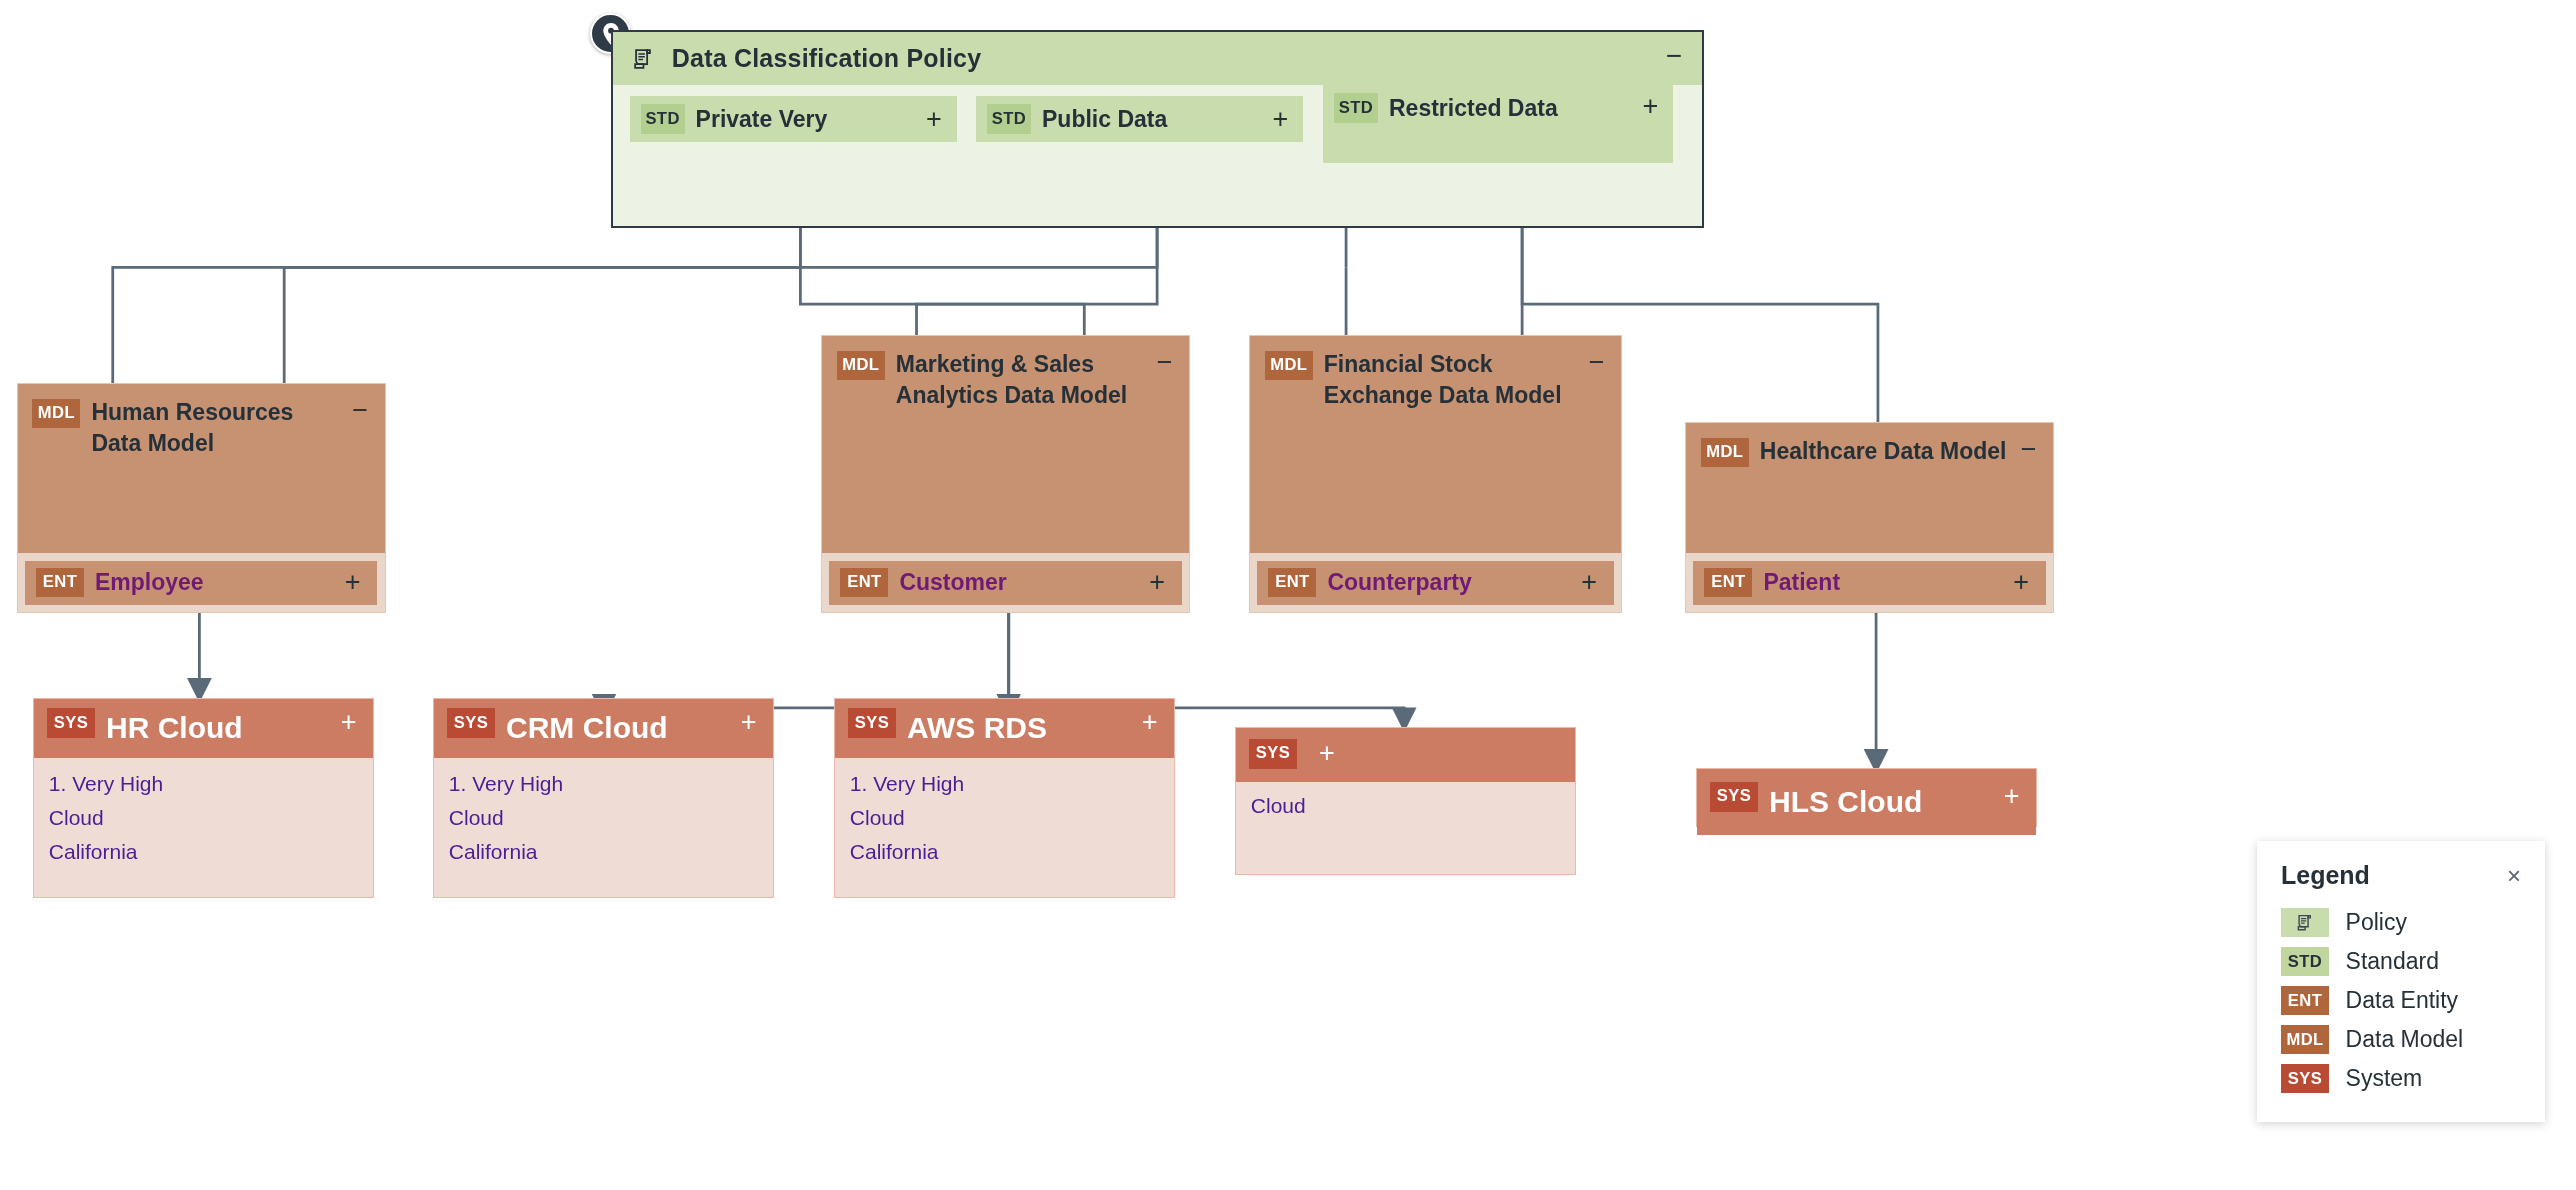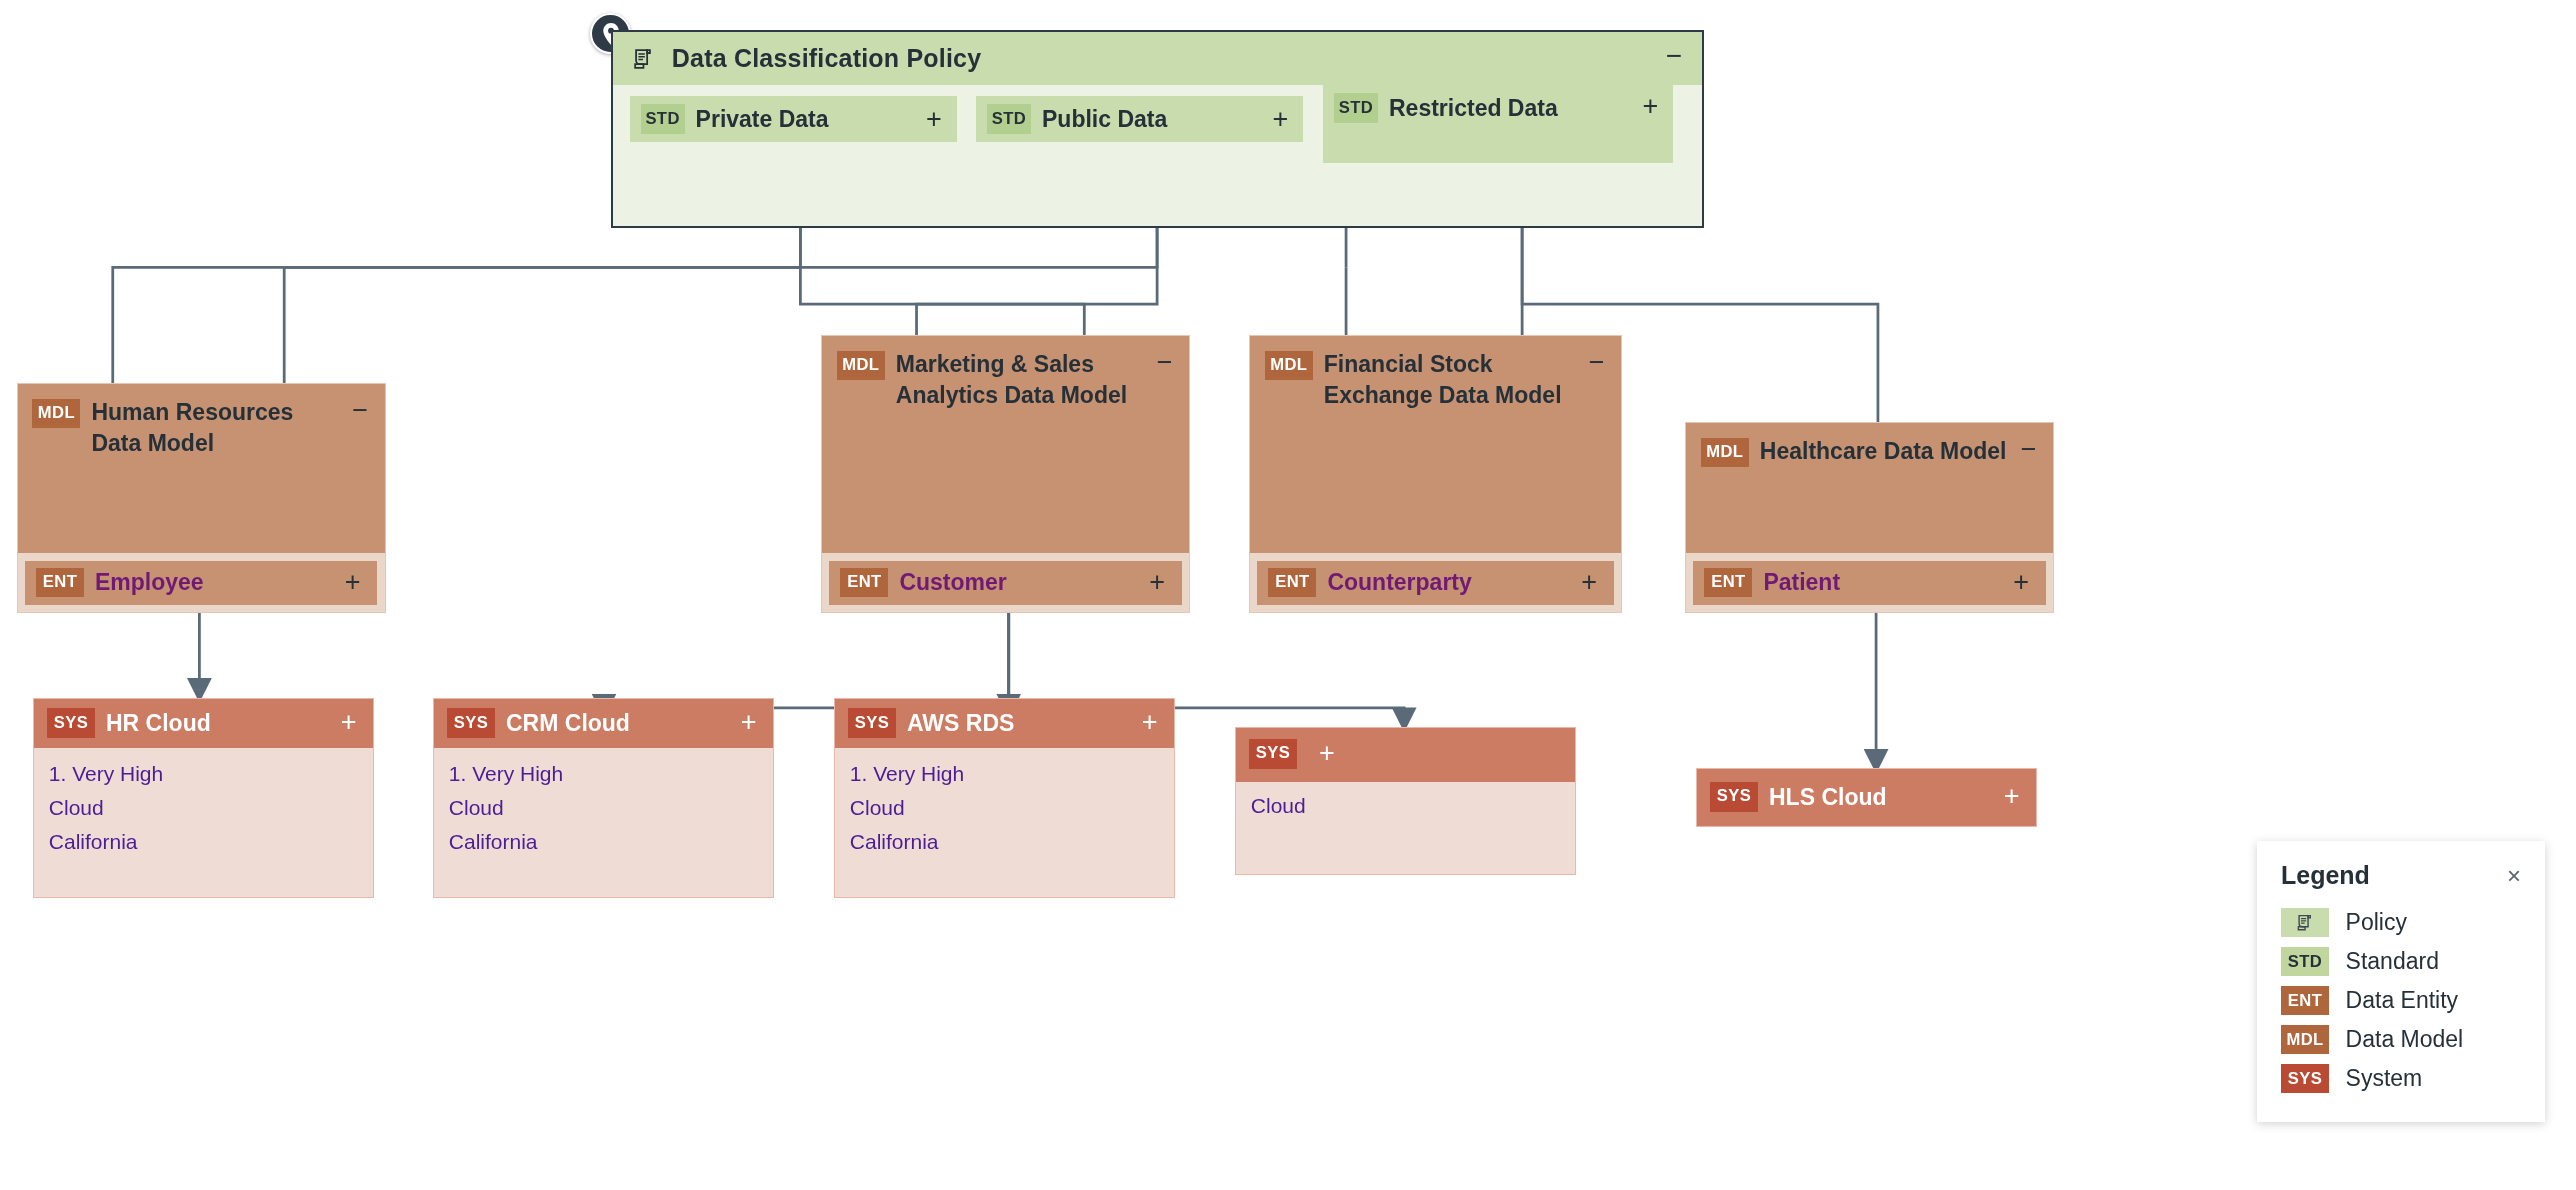--- a/index.html
+++ b/index.html
@@ -112,21 +112,21 @@
     position: absolute;
     border: 0.9px solid #e9b8a8;
     background: #eedcd5;
   }
   .sys-header {
     background: #cc7c63;
     display: flex; align-items: flex-start;
     padding: 9.2px 0;
   }
   .sys-title {
-    font-size: 23px; font-weight: bold; color: #ffffff;
+    font-size: 30px; font-weight: bold; color: #ffffff;
     line-height: 1.34; flex: 1 1 auto;
   }
   .sys-plus {
     font-size: 27px; color: #ffffff; margin: 0 16.6px 0 11px;
     line-height: 1.1; flex: none;
   }
   .sys-body { padding: 9.2px 0 11px 14.8px; }
   .sys-attr {
     font-size: 21px; color: #4c1d95; line-height: 1.62;
   }
@@ -226,21 +226,21 @@
           <path d="M4.5 18.5h9v4h-9z" fill="none" stroke="#253038" stroke-width="1.9"></path>
         </svg>
       </span>
       <span class="policy-title">Data Classification Policy</span>
       <span class="collapse-minus">−</span>
     </div>
     <div class="policy-body">
 
       <div class="std-chip" style="left:16.6px; top:11px; width:327px; height:46px;">
         <span class="badge badge-std">STD</span>
-        <span class="chip-label">Private Data</span>
+        <span class="chip-label">Private Very</span>
         <span class="plus">+</span>
       </div>
 
       <div class="std-chip" style="left:363px; top:11px; width:327px; height:46px;">
         <span class="badge badge-std">STD</span>
         <span class="chip-label">Public Data</span>
         <span class="plus">+</span>
       </div>
 
       <div class="std-chip" style="left:710px; top:-4.6px; width:350px; height:83px; align-items:flex-start; padding-top:13px;">

